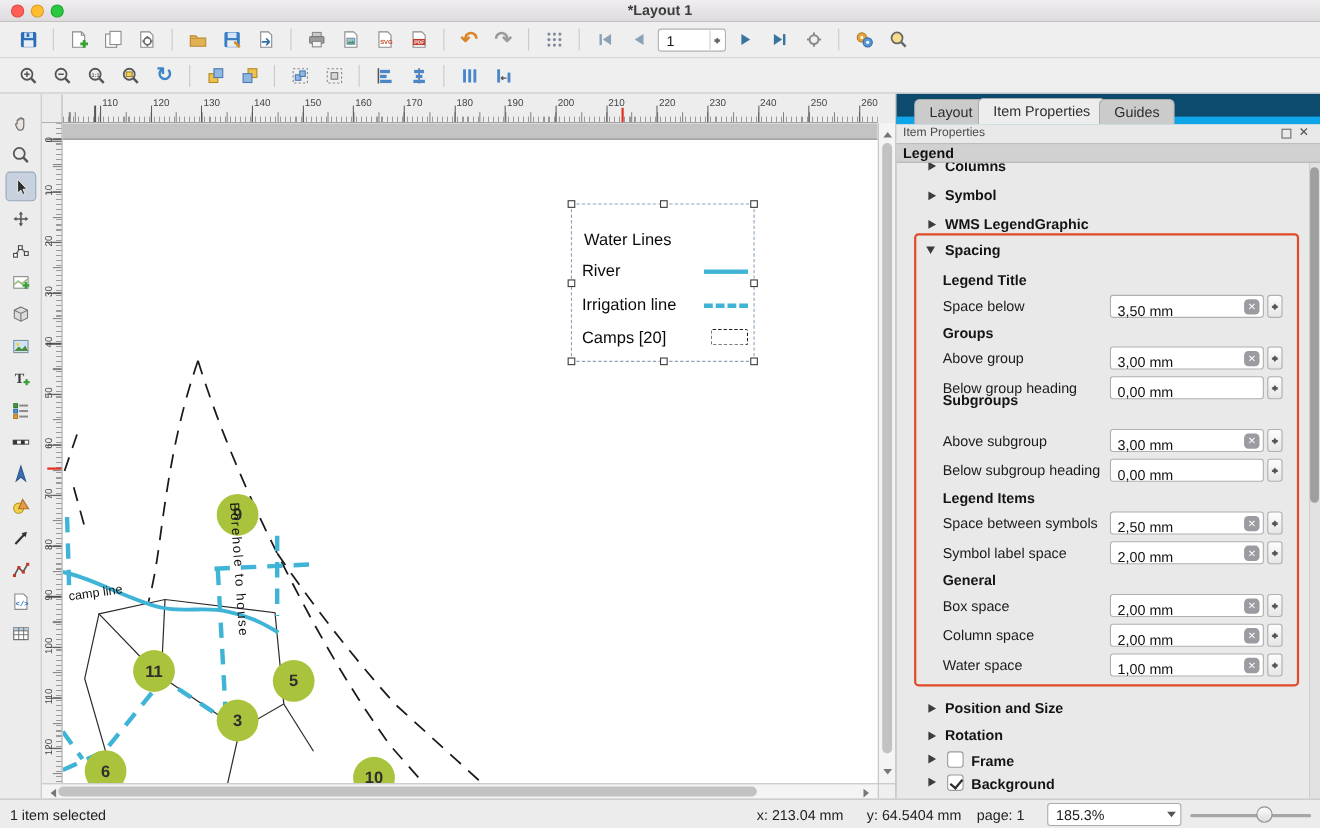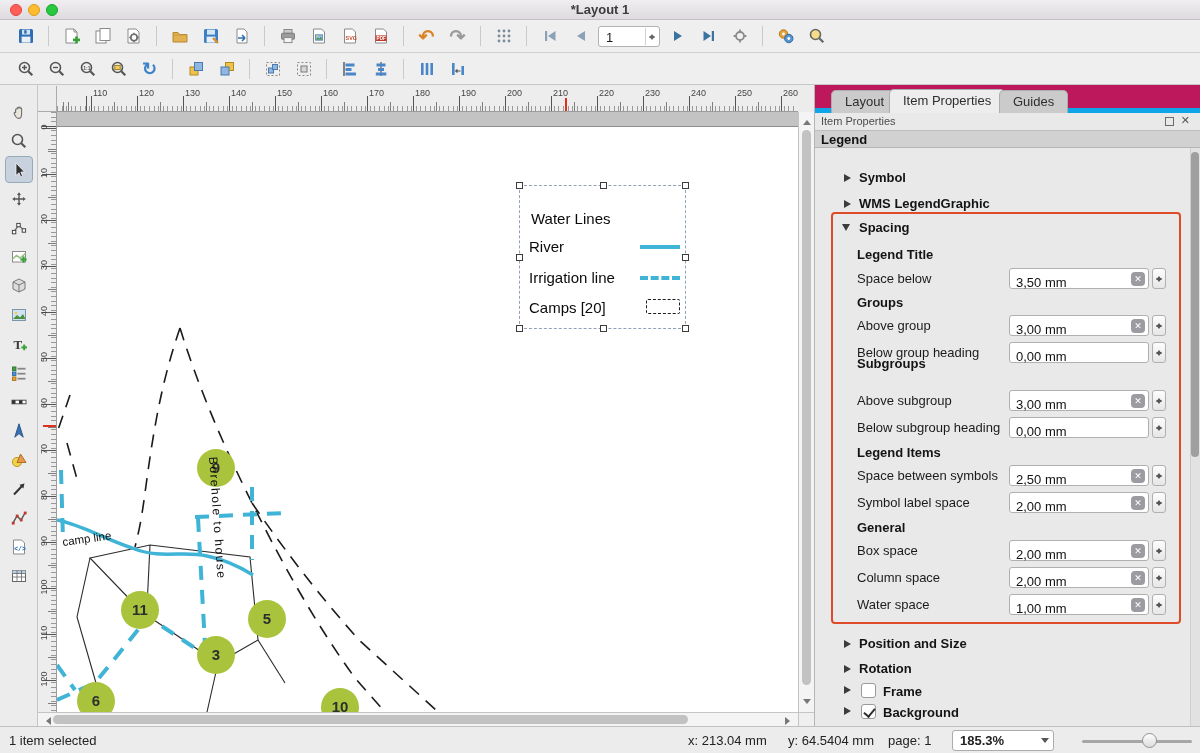--- a/index.html
+++ b/index.html
@@ -94,21 +94,21 @@
   .handle { position:absolute; width:7px; height:7px; background:#fff; border:1px solid #3c3c3c; }
   .leg-title { position:absolute; left:11px; top:24px; font-size:15px; color:#0a0a0a; }
   .leg-row { position:absolute; left:9px; height:22px; width:150px; font-size:15px; color:#0a0a0a; }
   .leg-sym { position:absolute; right:-1px; top:7px; width:40px; }
   .sym-river { border-top:4px solid #3fb4d6; }
   .sym-irrig { border-top:4px dashed #3fb4d6; }
   .sym-camp { position:absolute; right:-1px; top:0px; width:34px; height:15px; border:1.6px dashed #1c1c1c; border-radius:2px; }
 
   
   .panel { position:absolute; left:814px; top:85px; width:386px; height:641px; background:#e9e9e9; border-left:1px solid #b5b5b5; z-index:25; }
-  .tabsbar { position:relative; height:28px; background:#be185d; border-bottom:5px solid #0ea5e9; }
+  .tabsbar { position:relative; height:28px; background:#0c4a6e; border-bottom:7px solid #0ea5e9; }
   .tab { position:absolute; top:5px; height:23px; padding:3px 13px; font-size:13px; color:#2e2e2e;
     background:#cccbcc; border:1px solid #adadad; border-bottom:none; border-radius:5px 5px 0 0; }
   .tab.active { background:#eeedee; height:24px; top:4px; }
   .ptitle-row { position:relative; height:17px; background:#e9e9e9; }
   .ptitle { position:absolute; left:6px; top:2px; font-size:11px; color:#4c4c4c; }
   .mini-box { position:absolute; right:26px; top:4px; width:9px; height:9px; border:1px solid #6b6b6b; }
   .mini-x { position:absolute; right:10px; top:1px; font-size:11px; color:#555; }
   .mini-x::before { content:"✕"; }
   .phdr { position:relative; height:18px; background:#d2d1d2; border-top:1px solid #bdbdbd; border-bottom:1px solid #b5b5b5;
     font-size:13px; font-weight:bold; padding-left:6px; line-height:17px; color:#111; }
@@ -145,22 +145,22 @@
   .pscroll-track { position:absolute; right:0; top:0; width:10px; height:578px; background:#e2e2e2; border-left:1px solid #cfcfcf; }
   .pscroll-thumb { position:absolute; right:1px; top:4px; width:8px; height:305px; background:#9f9f9f; border-radius:4px; }
 
   
   .statusbar { position:absolute; left:0; top:726px; width:1200px; height:27px; background:#ececec;
     border-top:1px solid #c0c0c0; z-index:35; font-size:13px; color:#222; }
   .st-left { position:absolute; left:9px; top:6px; }
   .st-x { position:absolute; left:688px; top:6px; }
   .st-y { position:absolute; left:788px; top:6px; }
   .st-page { position:absolute; left:888px; top:6px; }
-  .combo { position:absolute; left:952px; top:3px; width:102px; height:21px; background:#fff;
-    border:1px solid #ababab; border-radius:3px;font-weight:bold; }
+  .combo { position:absolute; left:952px; top:3px; width:122px; height:21px; background:#fff;
+    border:1px solid #ababab; border-radius:3px; }
   .combo .cval { position:absolute; left:7px; top:2px; font-size:13px; }
   .combo-arrow { position:absolute; right:4px; top:7px; width:0; height:0;
     border:4px solid transparent; border-top:5px solid #555; }
   .slider-track { position:absolute; left:1082px; top:13px; width:110px; height:3px; background:#a6a6a6; border-radius:2px; }
   .slider-thumb { position:absolute; left:1142px; top:6px; width:15px; height:15px; border-radius:50%;
     background:linear-gradient(#fdfdfd,#dcdcdc); border:1px solid #929292; }
 </style>
 </head>
 <body>
 
@@ -674,20 +674,24 @@
   </div>
   <div class="ptitle-row">
     <span class="ptitle">Item Properties</span>
     <span class="mini-box"></span>
     <span class="mini-x"></span>
   </div>
   <div class="phdr">Legend</div>
 
   <div class="pcontent">
 
+    <div class="srow" style="top:-6px">
+      <span class="tri"></span>
+        <span class="slbl">Columns</span>
+    </div>
     <div class="srow" style="top:21px">
       <span class="tri"></span>
         <span class="slbl">Symbol</span>
     </div>
     <div class="srow" style="top:47px">
       <span class="tri"></span>
         <span class="slbl">WMS LegendGraphic</span>
     </div>
 
     <div class="redbox"></div>

